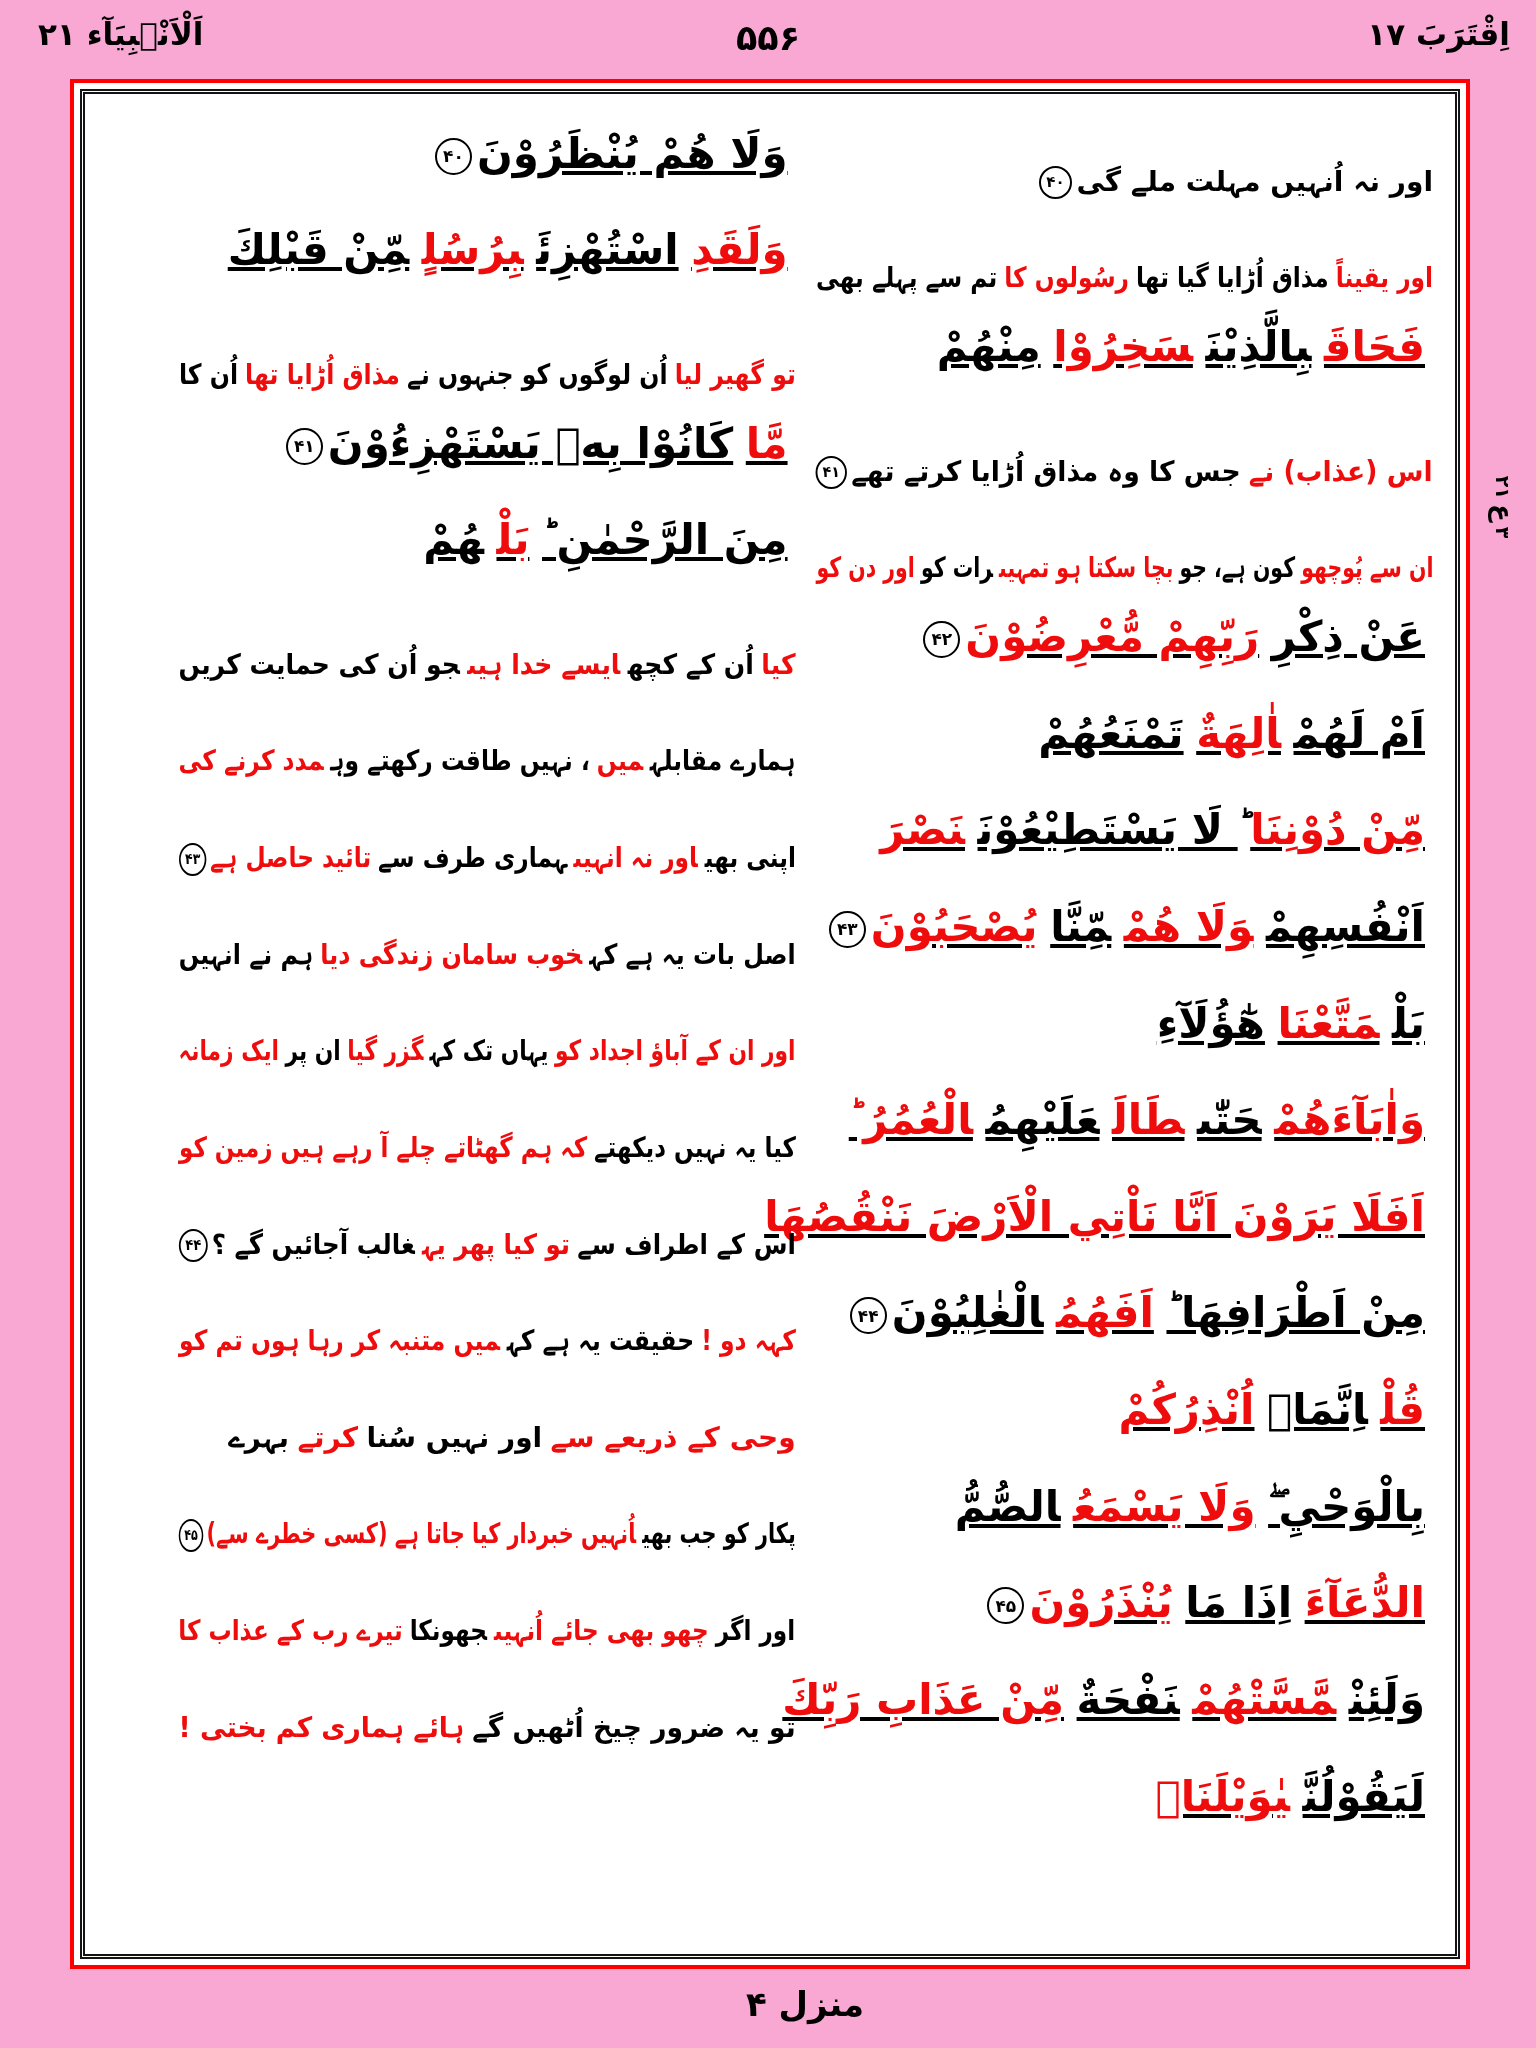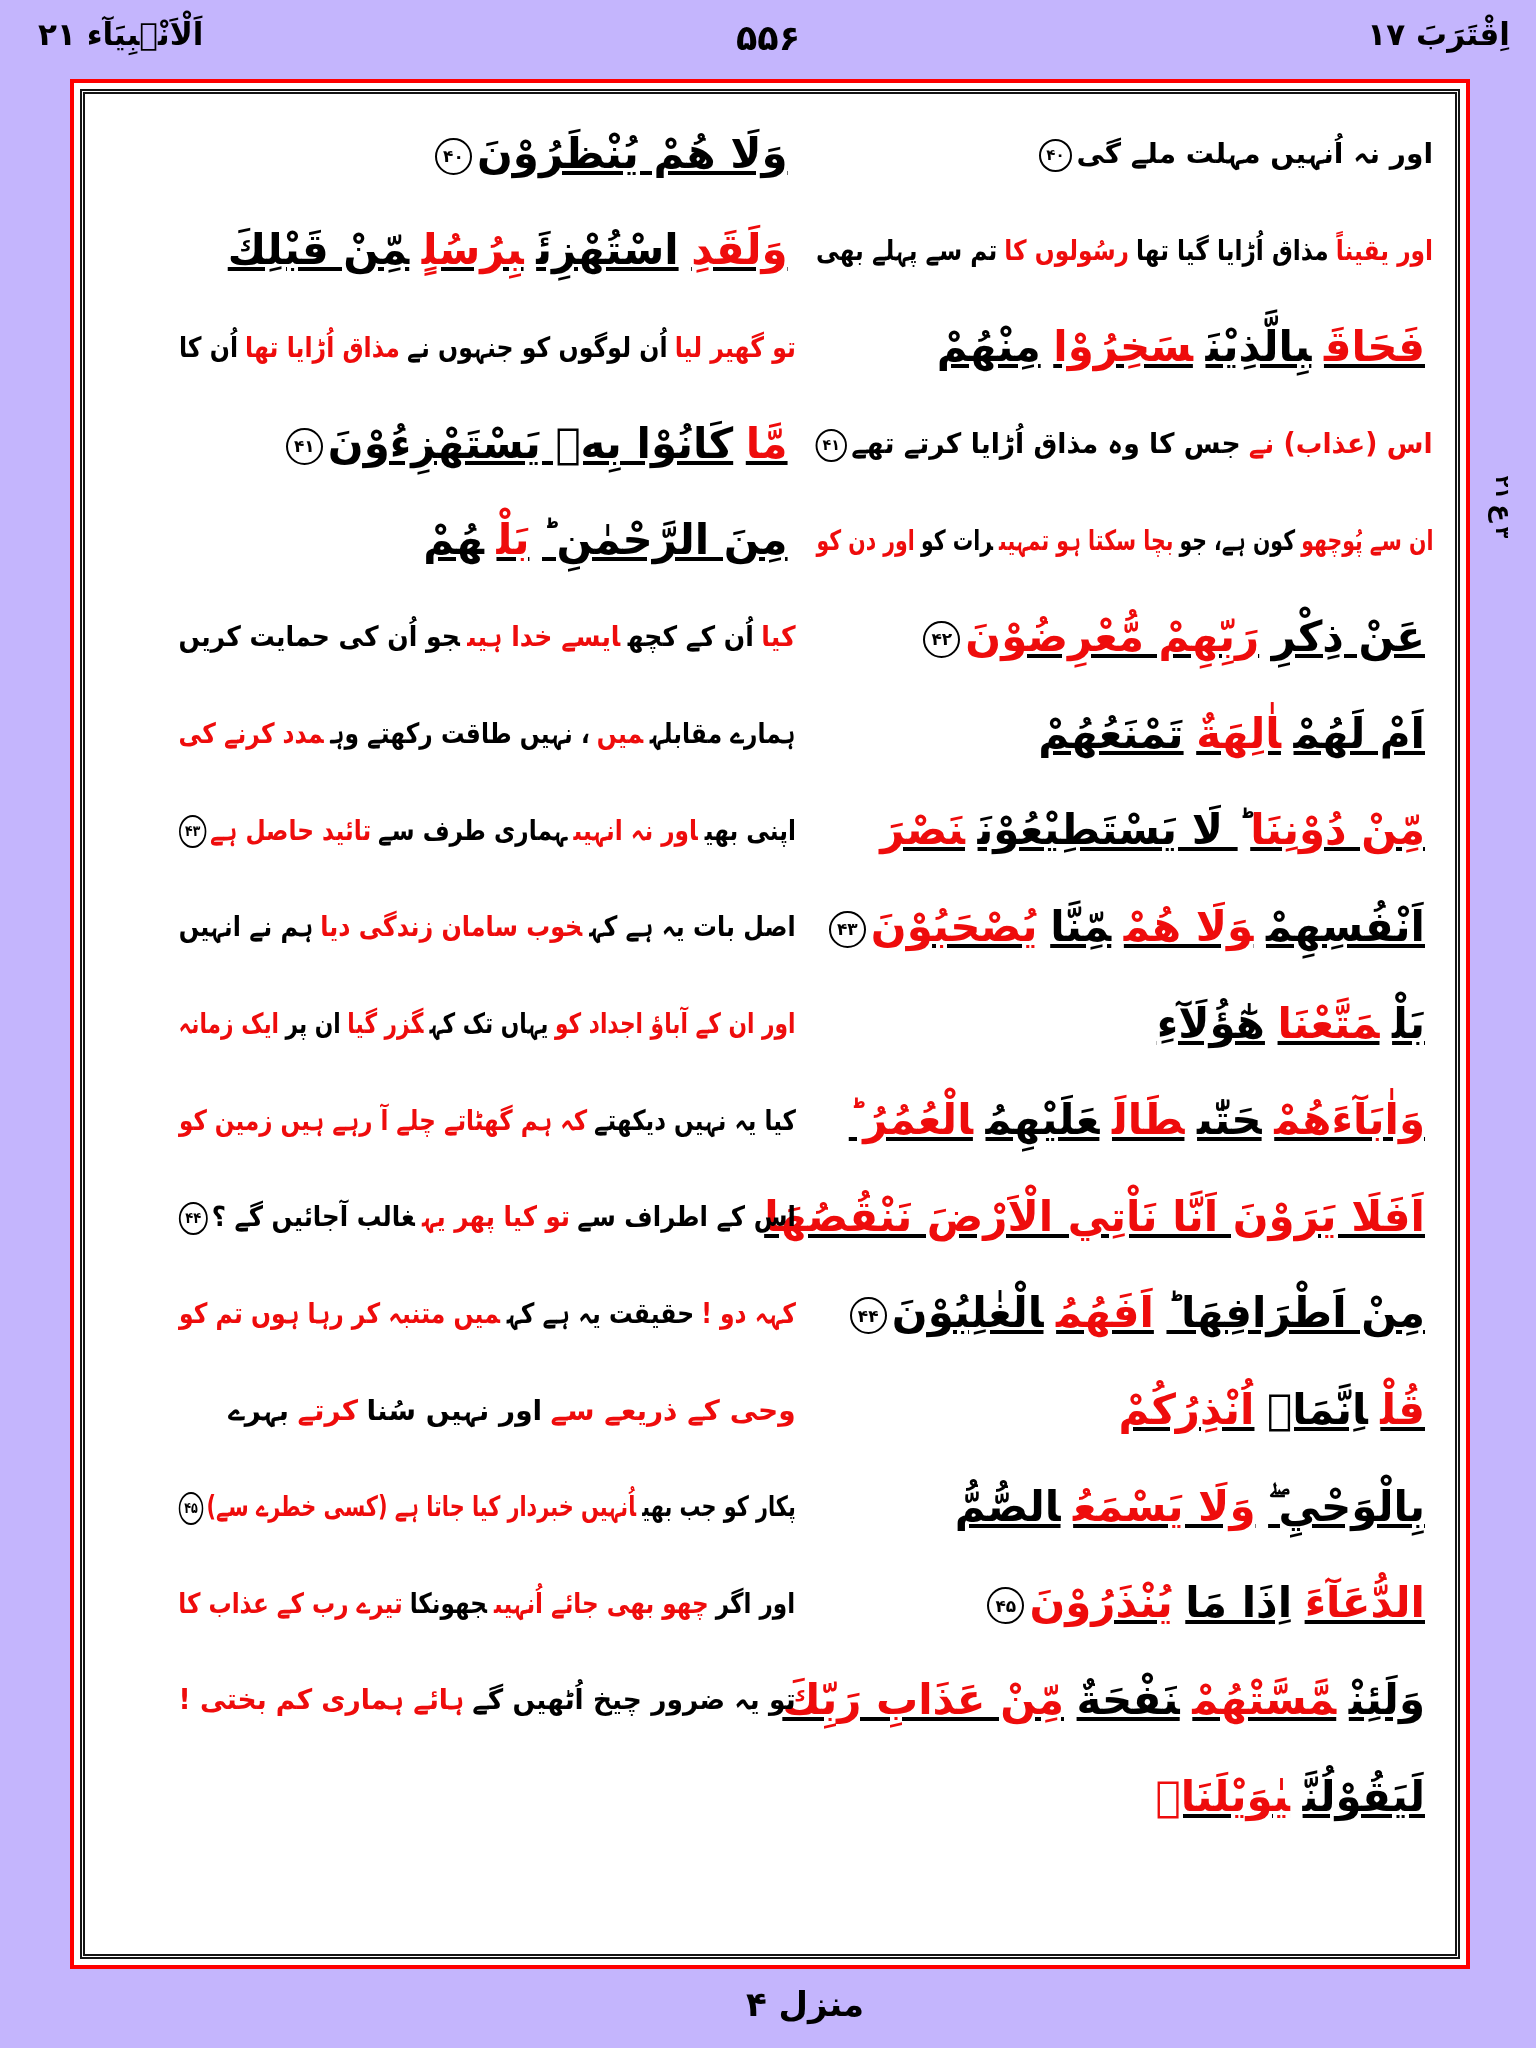--- a/index.html
+++ b/index.html
@@ -1,36 +1,36 @@
 <!DOCTYPE html>
 <html lang="ur" dir="rtl" style="--text-red: #ee0c0c; --border-red: #ff0000; --border-black: #141414;"><head>
 <meta charset="utf-8">
 <style>
   html,body{margin:0;padding:0;background:#ffffff;}
   body{width:1536px;height:2048px;position:relative;font-family:"DejaVu Sans",sans-serif;overflow:hidden;}
-  .page{position:absolute;inset:0;background:#c4b5fd;}
+  .page{position:absolute;inset:0;background:#f9a8d4;}
 
   
   .header-item{position:absolute;color:#000;font-weight:bold;white-space:nowrap;}
   .h-left{left:38px;top:16px;font-size:31px;}
   .h-center{left:50%;top:18px;transform:translateX(-50%);font-size:35px;letter-spacing:2px;}
   .h-right{right:26px;top:16px;font-size:31px;}
 
   
   .frame-red{position:absolute;left:70px;top:79px;width:1400px;height:1890px;
              border:4px solid var(--border-red,#ff0000);padding:6px;box-sizing:border-box;background:#fff;}
   .frame-black{width:100%;height:100%;border:5px double var(--border-black,#141414);
                box-sizing:border-box;padding:12px 14px;}
 
   
   .content{width:100%;height:100%;display:grid;grid-template-columns:47.5% 52.5%;
            grid-template-rows:repeat(19,1fr);}
   .cell{direction:rtl;display:flex;align-items:center;justify-content:flex-start;overflow:visible;}
   .cell.ar{padding-right:16px;padding-left:6px;text-decoration:underline;}
-  .cell.ur{padding-right:8px;padding-left:12px;}
+  .cell.ur{padding-right:8px;padding-left:12px;align-items:flex-end;}
   .line{white-space:nowrap;flex:0 0 auto;}
   .ar .line{font-size:42px;font-weight:bold;color:#000;line-height:1.45;}
   .ur .line{font-size:28px;font-weight:600;color:#000;line-height:1.5;}
   .line > span + span{margin-right:0.30em;}
   .seg.red{color:var(--text-red,#ee0c0c);}
 
   .verse-circle{display:inline-flex;align-items:center;justify-content:center;
                 border:2.5px solid #000;border-radius:50%;color:#000;background:#fff;
                 vertical-align:middle;box-sizing:border-box;}
   .ar .verse-circle{width:37px;height:37px;font-size:17px;font-weight:bold;}

